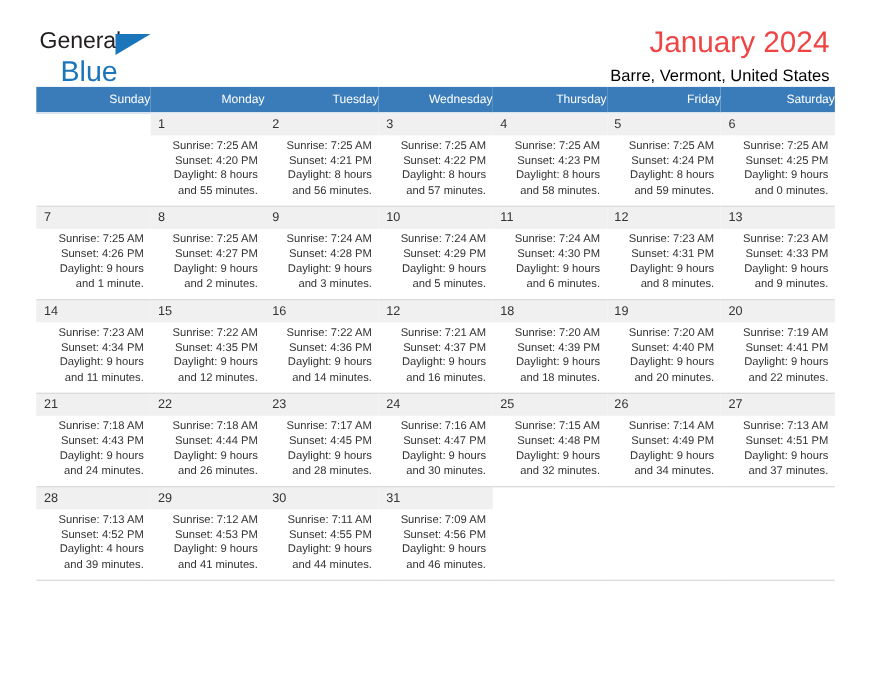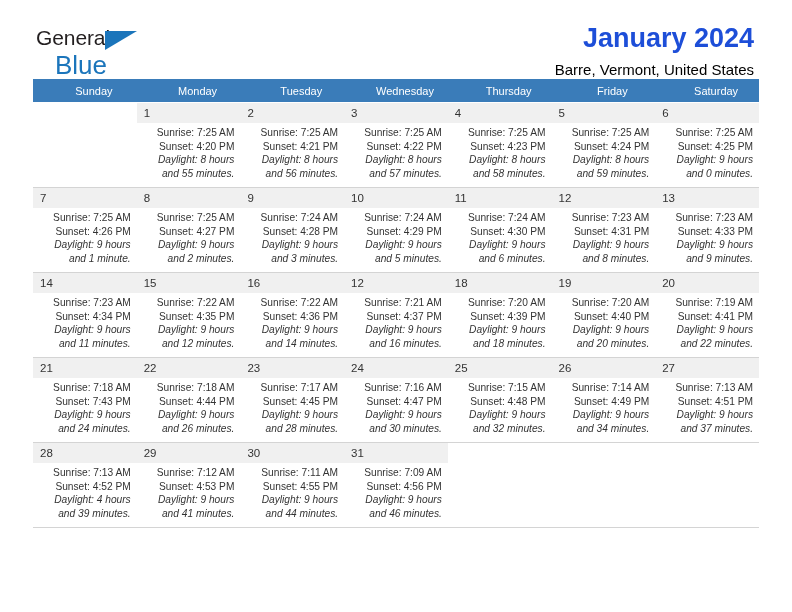--- a/index.html
+++ b/index.html
@@ -58,23 +58,23 @@
     color: #1b75bb;
     margin-left: 19px;
     margin-top: 1px;
   }
   .title-block {
     text-align: right;
     padding-right: 5px;
   }
   .cal-title {
     font-size: 27px;
-    color: #1d4ed8;
+    color: #ef4444;
     line-height: 32px;
-    font-weight: bold;
+    font-weight: normal;
     margin: 0;
   }
   .cal-subtitle {
     font-size: 15px;
     color: #000000;
     line-height: 20px;
     margin: 6px 0 0 0;
     font-weight: normal;
     text-align: right;
   }
@@ -84,21 +84,21 @@
     width: 726px;
     border-collapse: collapse;
     table-layout: fixed;
     margin-top: 7px;
   }
   .calendar th {
     background: #3a7cb9;
     color: #ffffff;
     font-size: 11px;
     font-weight: normal;
-    text-align: center;
+    text-align: right;
     padding: 5px 0 5px 18px;
     height: 13px;
     border: none;
   }
   .calendar td {
     vertical-align: top;
     padding: 0;
     border-top: 1px solid #ffffff;
     border-bottom: 1px solid #d4d4d4;
     height: 84px;
@@ -120,21 +120,21 @@
     color: transparent;
   }
   .events {
     padding: 3px 6px 0 7px;
     font-size: 10.2px;
     line-height: 13.6px;
     color: #333333;
     text-align: right;
   }
   .events div { white-space: nowrap; }
-  .events .wrap { white-space: normal; font-style: italic; }
+  .events .wrap { white-space: normal; }
   td.blank .cell-inner { background: transparent; }
 </style>
 </head>
 <body>
 
 <div class="page">
 
   <div class="header">
     <div class="logo">
       <div class="logo-row1">
@@ -373,21 +373,21 @@
               </div>
             </div>
           </td>
         </tr>
         <tr>
           <td>
             <div class="cell-inner">
               <div class="daynum">21</div>
               <div class="events">
                 <div>Sunrise: 7:18 AM</div>
-                <div>Sunset: 7:43 PM</div>
+                <div>Sunset: 4:43 PM</div>
                 <div class="wrap">Daylight: 9 hours and 24 minutes.</div>
               </div>
             </div>
           </td>
           <td>
             <div class="cell-inner">
               <div class="daynum">22</div>
               <div class="events">
                 <div>Sunrise: 7:18 AM</div>
                 <div>Sunset: 4:44 PM</div>

